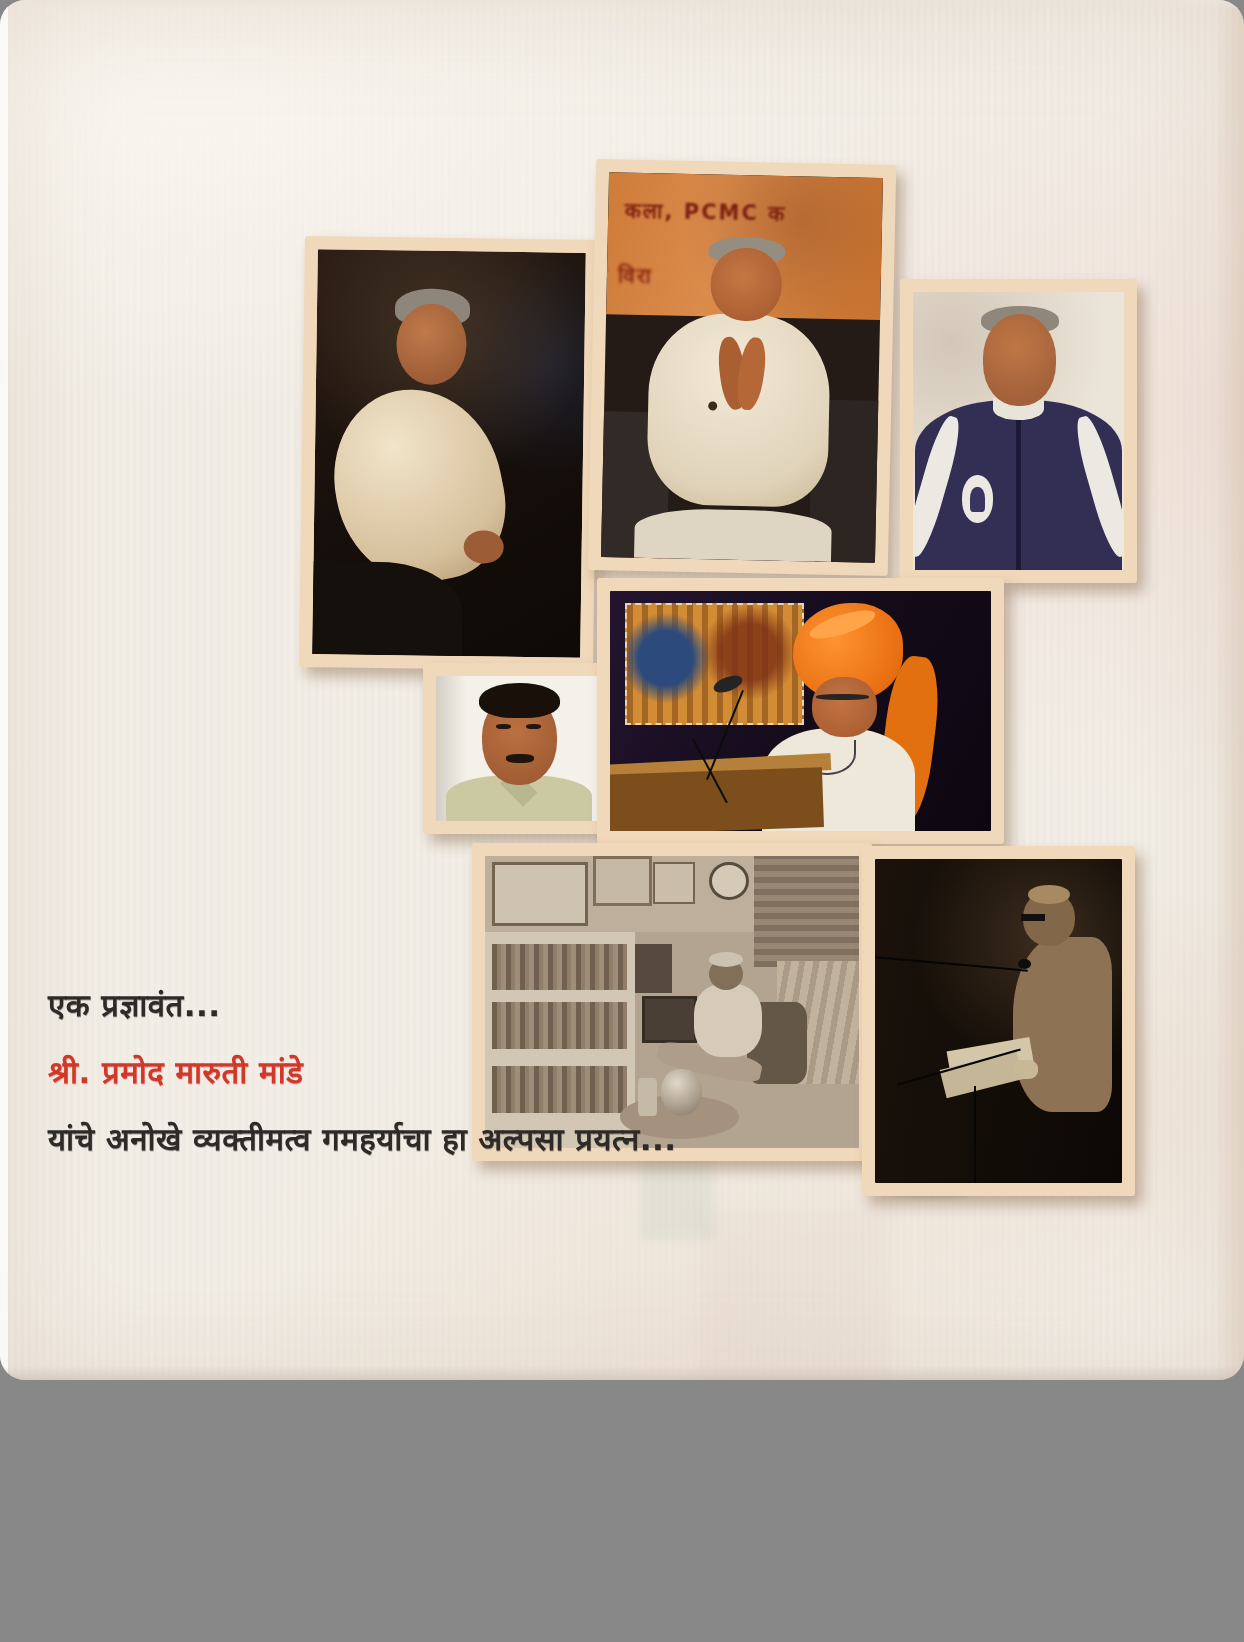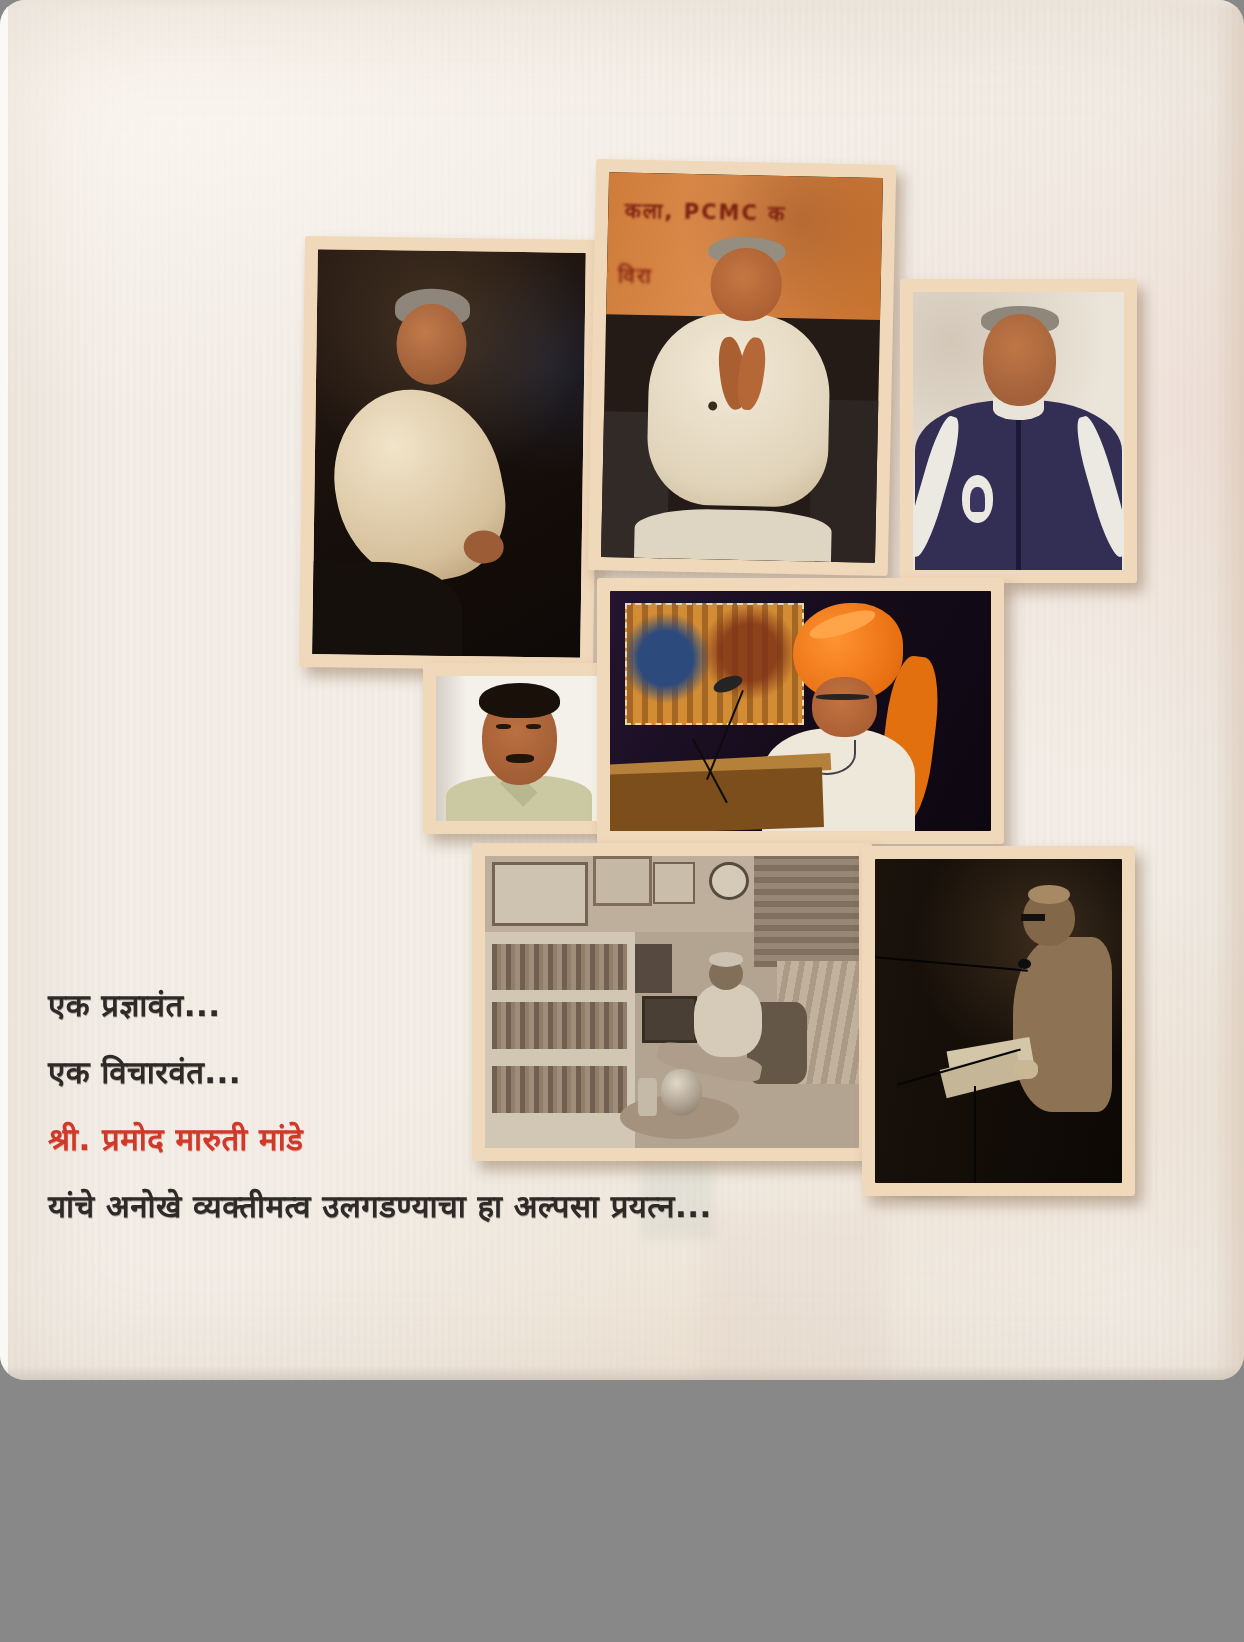--- a/index.html
+++ b/index.html
@@ -309,23 +309,22 @@
       <div class="sh p7-cuff"></div>
       <div class="sh p7-stand"></div>
       <div class="sh p7-pole"></div>
       <div class="sh p7-boom"></div>
       <div class="sh p7-mic"></div>
     </div>
   </figure>
 
   <div class="caption">
     <div class="cap">एक प्रज्ञावंत...</div>
-    <div class="cap">एक विचारवंत...</div>
     <div class="cap red">श्री. प्रमोद मारुती मांडे</div>
-    <div class="cap">यांचे अनोखे व्यक्तीमत्व उलगडण्याचा हा अल्पसा प्रयत्न...</div>
+    <div class="cap">यांचे अनोखे व्यक्तीमत्व गमहर्याचा हा अल्पसा प्रयत्न...</div>
   </div>
 
   <svg class="logo" viewBox="0 0 124 140">
     <polygon points="18,34 30,18 48,10 66,8 86,12 102,22 112,36 116,52 112,70 104,86 92,100 78,108 70,106 66,116 58,116 54,106 44,104 28,94 14,78 8,58" fill="#e4771c" stroke="#3a2413" stroke-width="4" stroke-linejoin="round"></polygon>
     <g>
       <rect x="60" y="22" width="5" height="10" fill="#2f1d10"></rect>
       <path d="M42 54 Q42 30 62 28 Q83 30 83 54 Z" fill="#2f1d10"></path>
       <rect x="42" y="54" width="41" height="34" fill="#2f1d10"></rect>
       <rect x="36" y="88" width="53" height="7" fill="#2f1d10"></rect>
       <rect x="57" y="74" width="11" height="14" fill="#e4771c"></rect>

